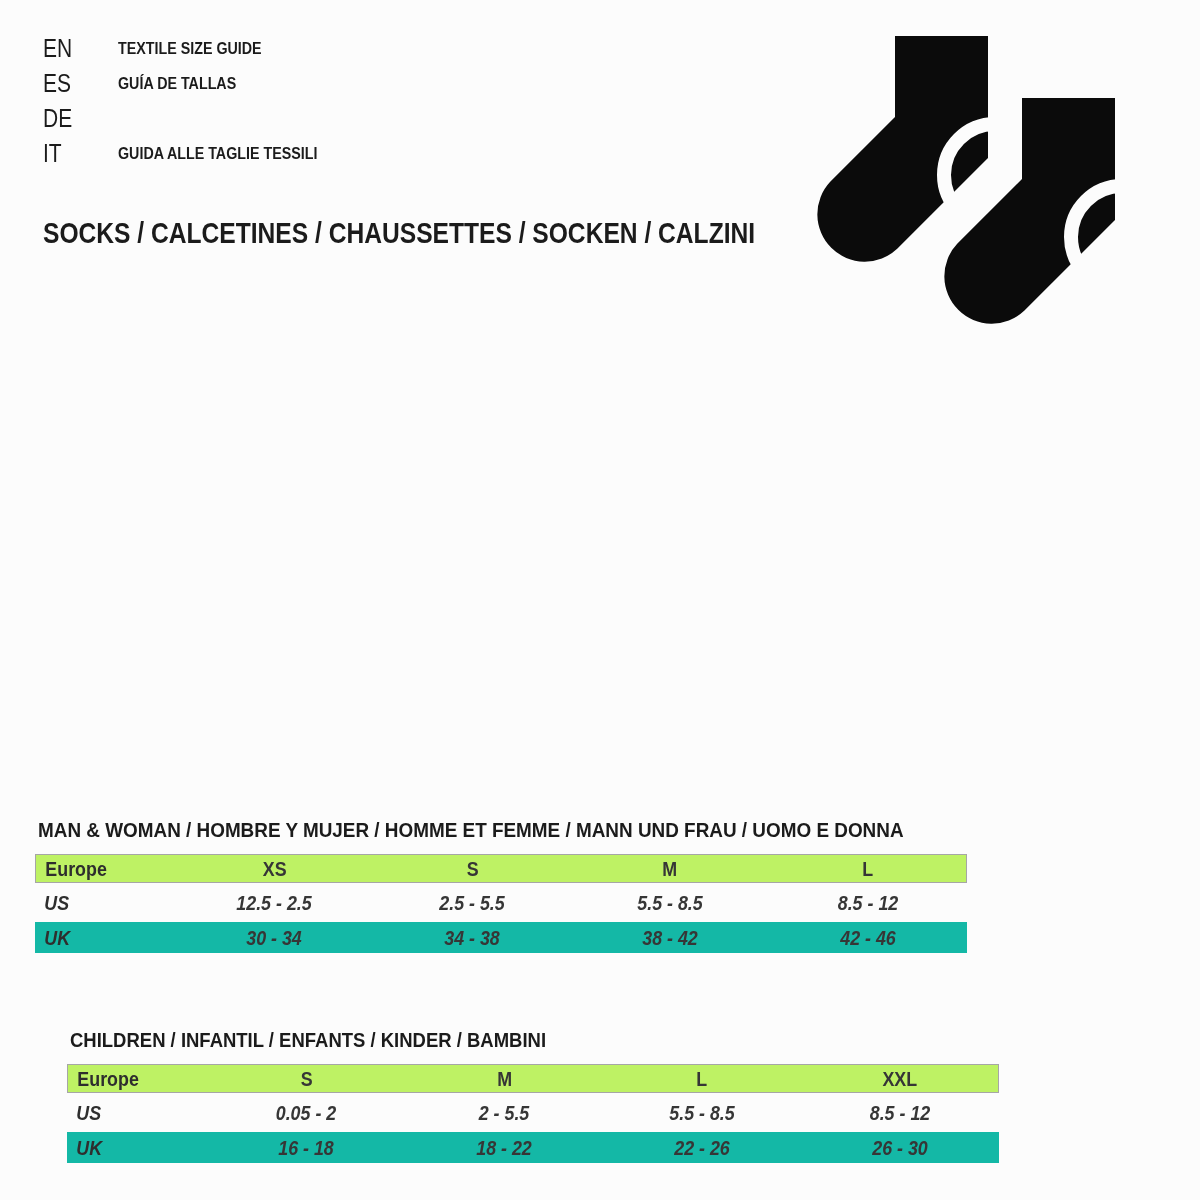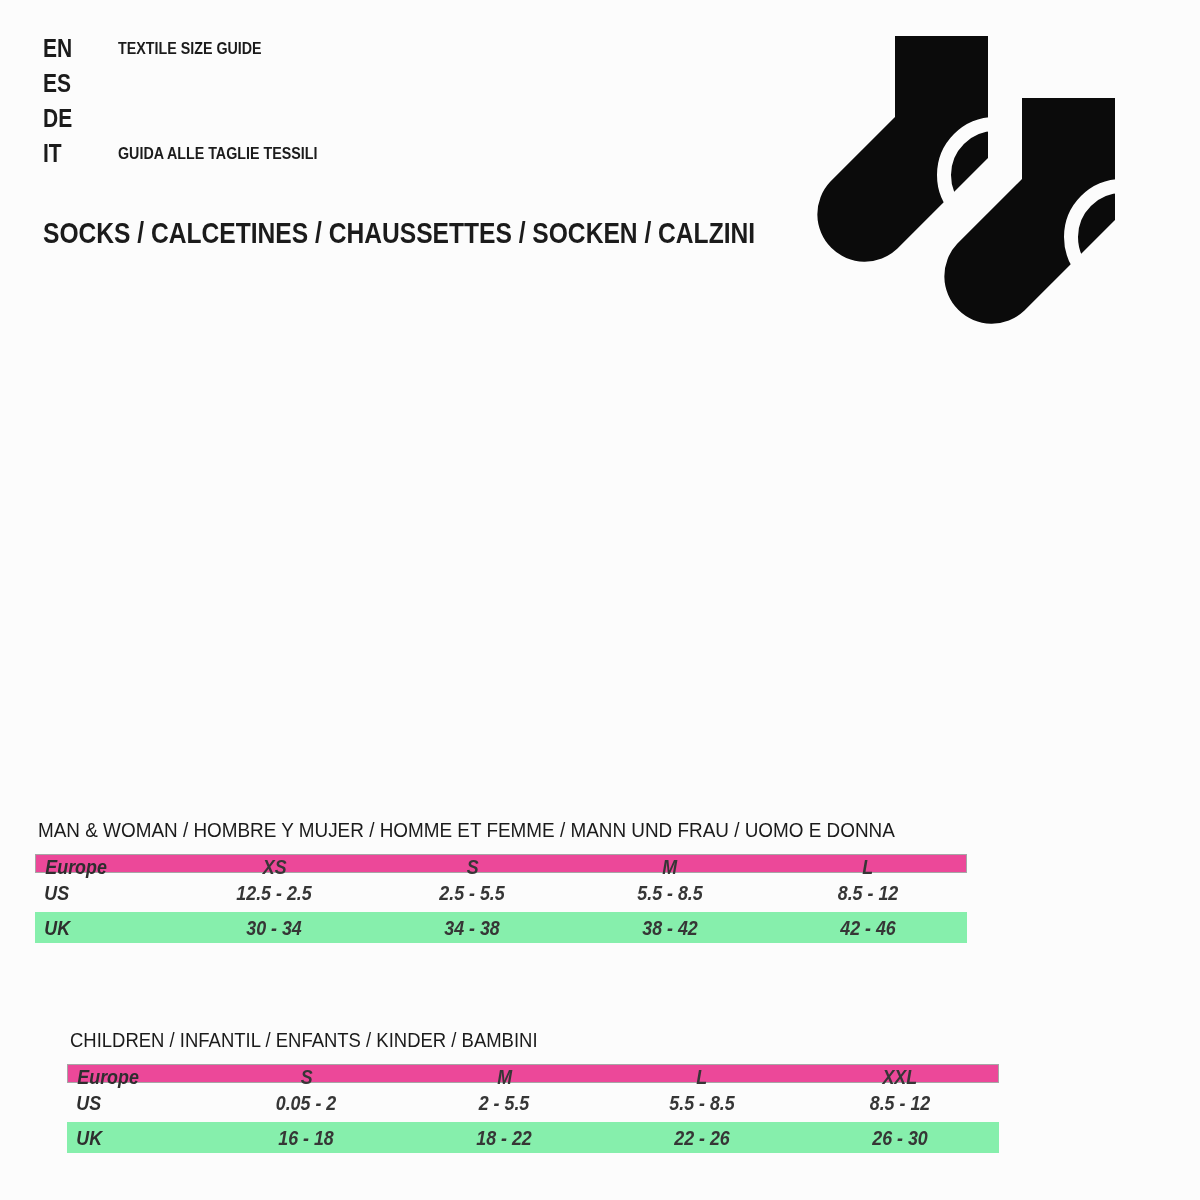--- a/index.html
+++ b/index.html
@@ -11,51 +11,51 @@
     overflow: hidden;
   }
   .page { position: relative; width: 1200px; height: 1200px; }
 
   
   .cnd  { display: inline-block; transform: scaleX(0.84); transform-origin: 0 50%; white-space: nowrap; }
 
   
   .lang-list { position: absolute; left: 43px; top: 31px; }
   .lang-row  { display: flex; align-items: center; height: 35px; }
-  .lang-code { width: 75px; font-size: 25px; font-weight: 700; }
+  .lang-code { width: 75px; font-size: 25px; font-weight: 400; }
   .lang-label{ font-size: 17px; font-weight: 700; text-align: center; }
 
   
   .category {
     position: absolute; left: 43px; top: 216px;
     font-size: 30px; font-weight: 700;
   }
   .category .cnd { transform: scaleX(0.82); }
 
   
   .socks-icon { position: absolute; left: 810px; top: 23px; width: 340px; height: 335px; }
   .socks-icon svg { display: block; width: 100%; height: 100%; }
 
   
   .size-section { position: absolute; left: 35px; width: 932px; }
   .size-section.man      { top: 818px; }
   .size-section.children { top: 1028px; margin-left: 32px; }
-  .tbl-title { font-size: 21px; font-weight: 400; color: #1b1b1b; margin: 0 0 12px 3px; }
+  .tbl-title { font-size: 21px; font-weight: 700; color: #1b1b1b; margin: 0 0 12px 3px; }
   .tbl-title .cnd { transform: scaleX(0.90); }
   .size-section.children .tbl-title .cnd { transform: scaleX(0.88); }
 
   .t-row {
     display: grid;
     grid-template-columns: 140px 1fr 1fr 1fr 1fr;
     align-items: center;
     margin-bottom: 4px;
   }
-  .t-head { background: #ec4899; border: 1px solid #a6a6a6; height: 19px; font-style: italic; }
+  .t-head { background: #bef264; border: 1px solid #a6a6a6; height: 29px; }
   .t-data { height: 31px; font-style: italic; }
-  .t-alt  { background: #86efac; }
+  .t-alt  { background: #14b8a6; }
   .t-cell {
     font-size: 21px; font-weight: 700; color: #363636;
     text-align: center;
     transform: scaleX(0.85); transform-origin: 50% 50%;
     white-space: nowrap;
   }
   .t-cell.first {
     text-align: left; padding-left: 11px;
     transform-origin: 0 50%;
     color: #2e2e2e;
@@ -66,20 +66,21 @@
 
 <div class="page">
 
   <section class="lang-list">
     <div class="lang-row">
       <span class="lang-code"><span class="cnd">EN</span></span>
       <span class="lang-label"><span class="cnd">TEXTILE SIZE GUIDE</span></span>
     </div>
     <div class="lang-row">
       <span class="lang-code"><span class="cnd">ES</span></span>
+      <span class="lang-label"><span class="cnd">GUÍA DE TALLAS</span></span>
     </div>
     <div class="lang-row">
       <span class="lang-code"><span class="cnd">DE</span></span>
     </div>
     <div class="lang-row">
       <span class="lang-code"><span class="cnd">IT</span></span>
       <span class="lang-label"><span class="cnd">GUIDA ALLE TAGLIE TESSILI</span></span>
     </div>
   </section>
 

